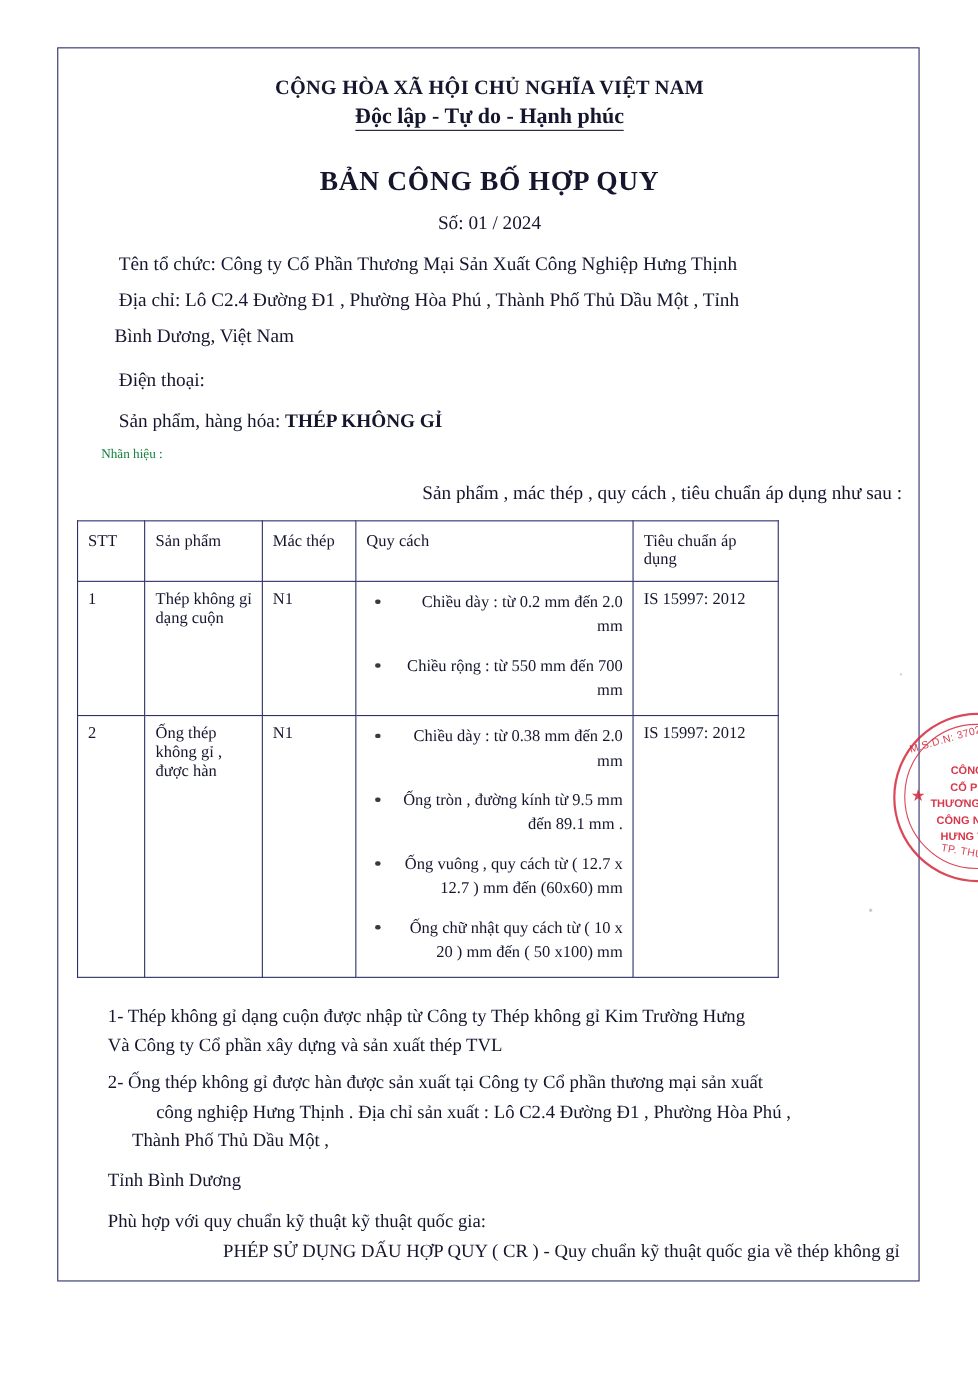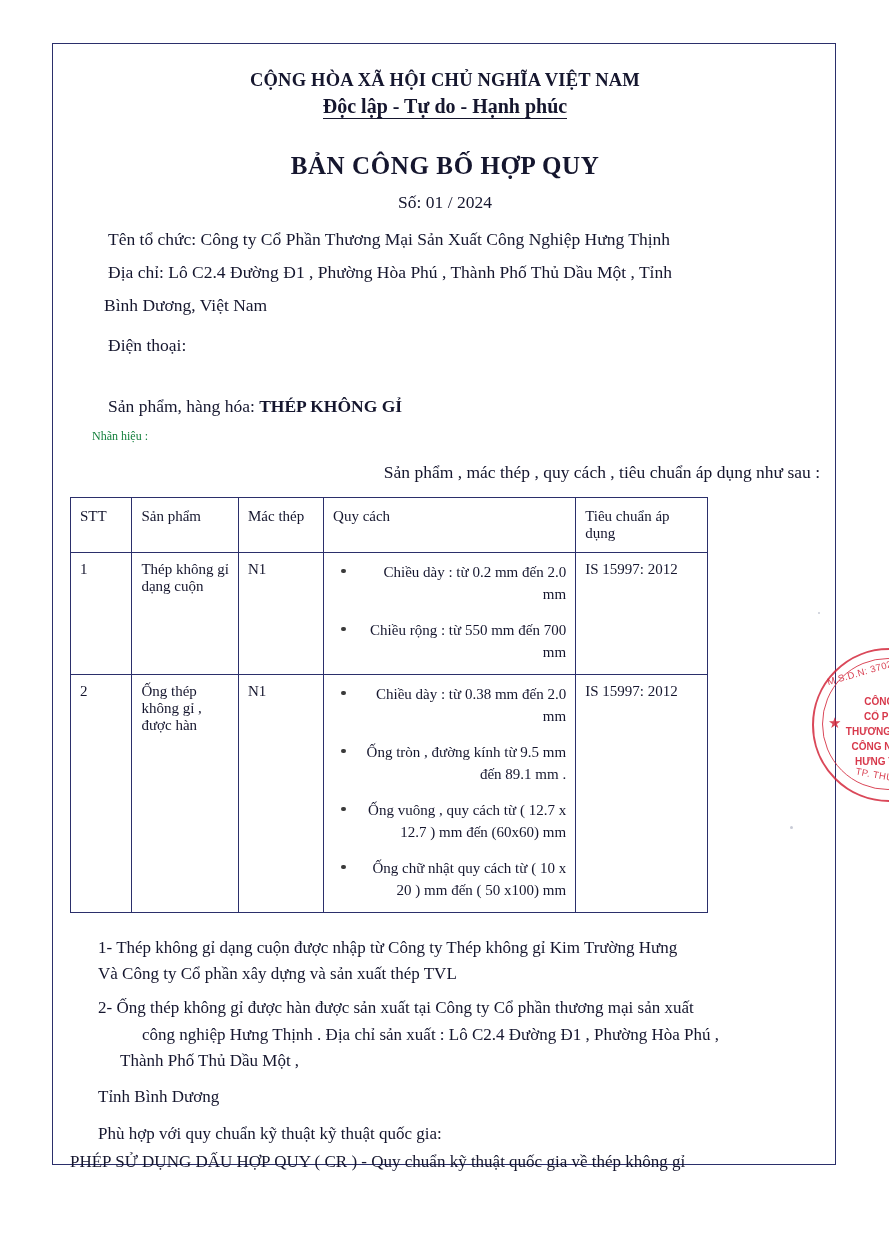--- a/index.html
+++ b/index.html
@@ -69,21 +69,21 @@
   }
   .para {
     font-size: 17.5px;
     line-height: 1.55;
     margin-top: 13px;
     color: #15162e;
   }
   .para.indent { margin-left: 38px; }
   .para.tight { margin-top: 6px; }
   .bold { font-weight: bold; }
-  .prod-line { margin-left: 38px; margin-top: 36px; font-size: 17.5px; color:#15162e;}
+  .prod-line { margin-left: 38px; margin-top: 12px; font-size: 17.5px; color:#15162e;}
   .brand-line { margin-left: 22px; margin-top: 12px; font-size: 12px; color:#15803d;}
   .spec-line { margin-left: 52px; margin-top: 18px; font-size: 17.5px; color:#15162e;text-align:right;}
 
   table.spec {
     margin-top: 14px;
     width: 638px;
     border-collapse: collapse;
     font-size: 15px;
     color: #15162e;
   }
@@ -164,20 +164,21 @@
     text-align: justify;
     color: #15162e;
   }
   .tail-last {
     margin-top: 2px;
     margin-left: 0px;
     margin-right: 2px;
     font-size: 17px;
     line-height: 1.55;
     color: #15162e;
+    text-align: right;
   }
   
   .stamp {
     position: absolute;
     left: 812px;
     top: 648px;
     width: 150px;
     height: 150px;
     pointer-events: none;
   }

